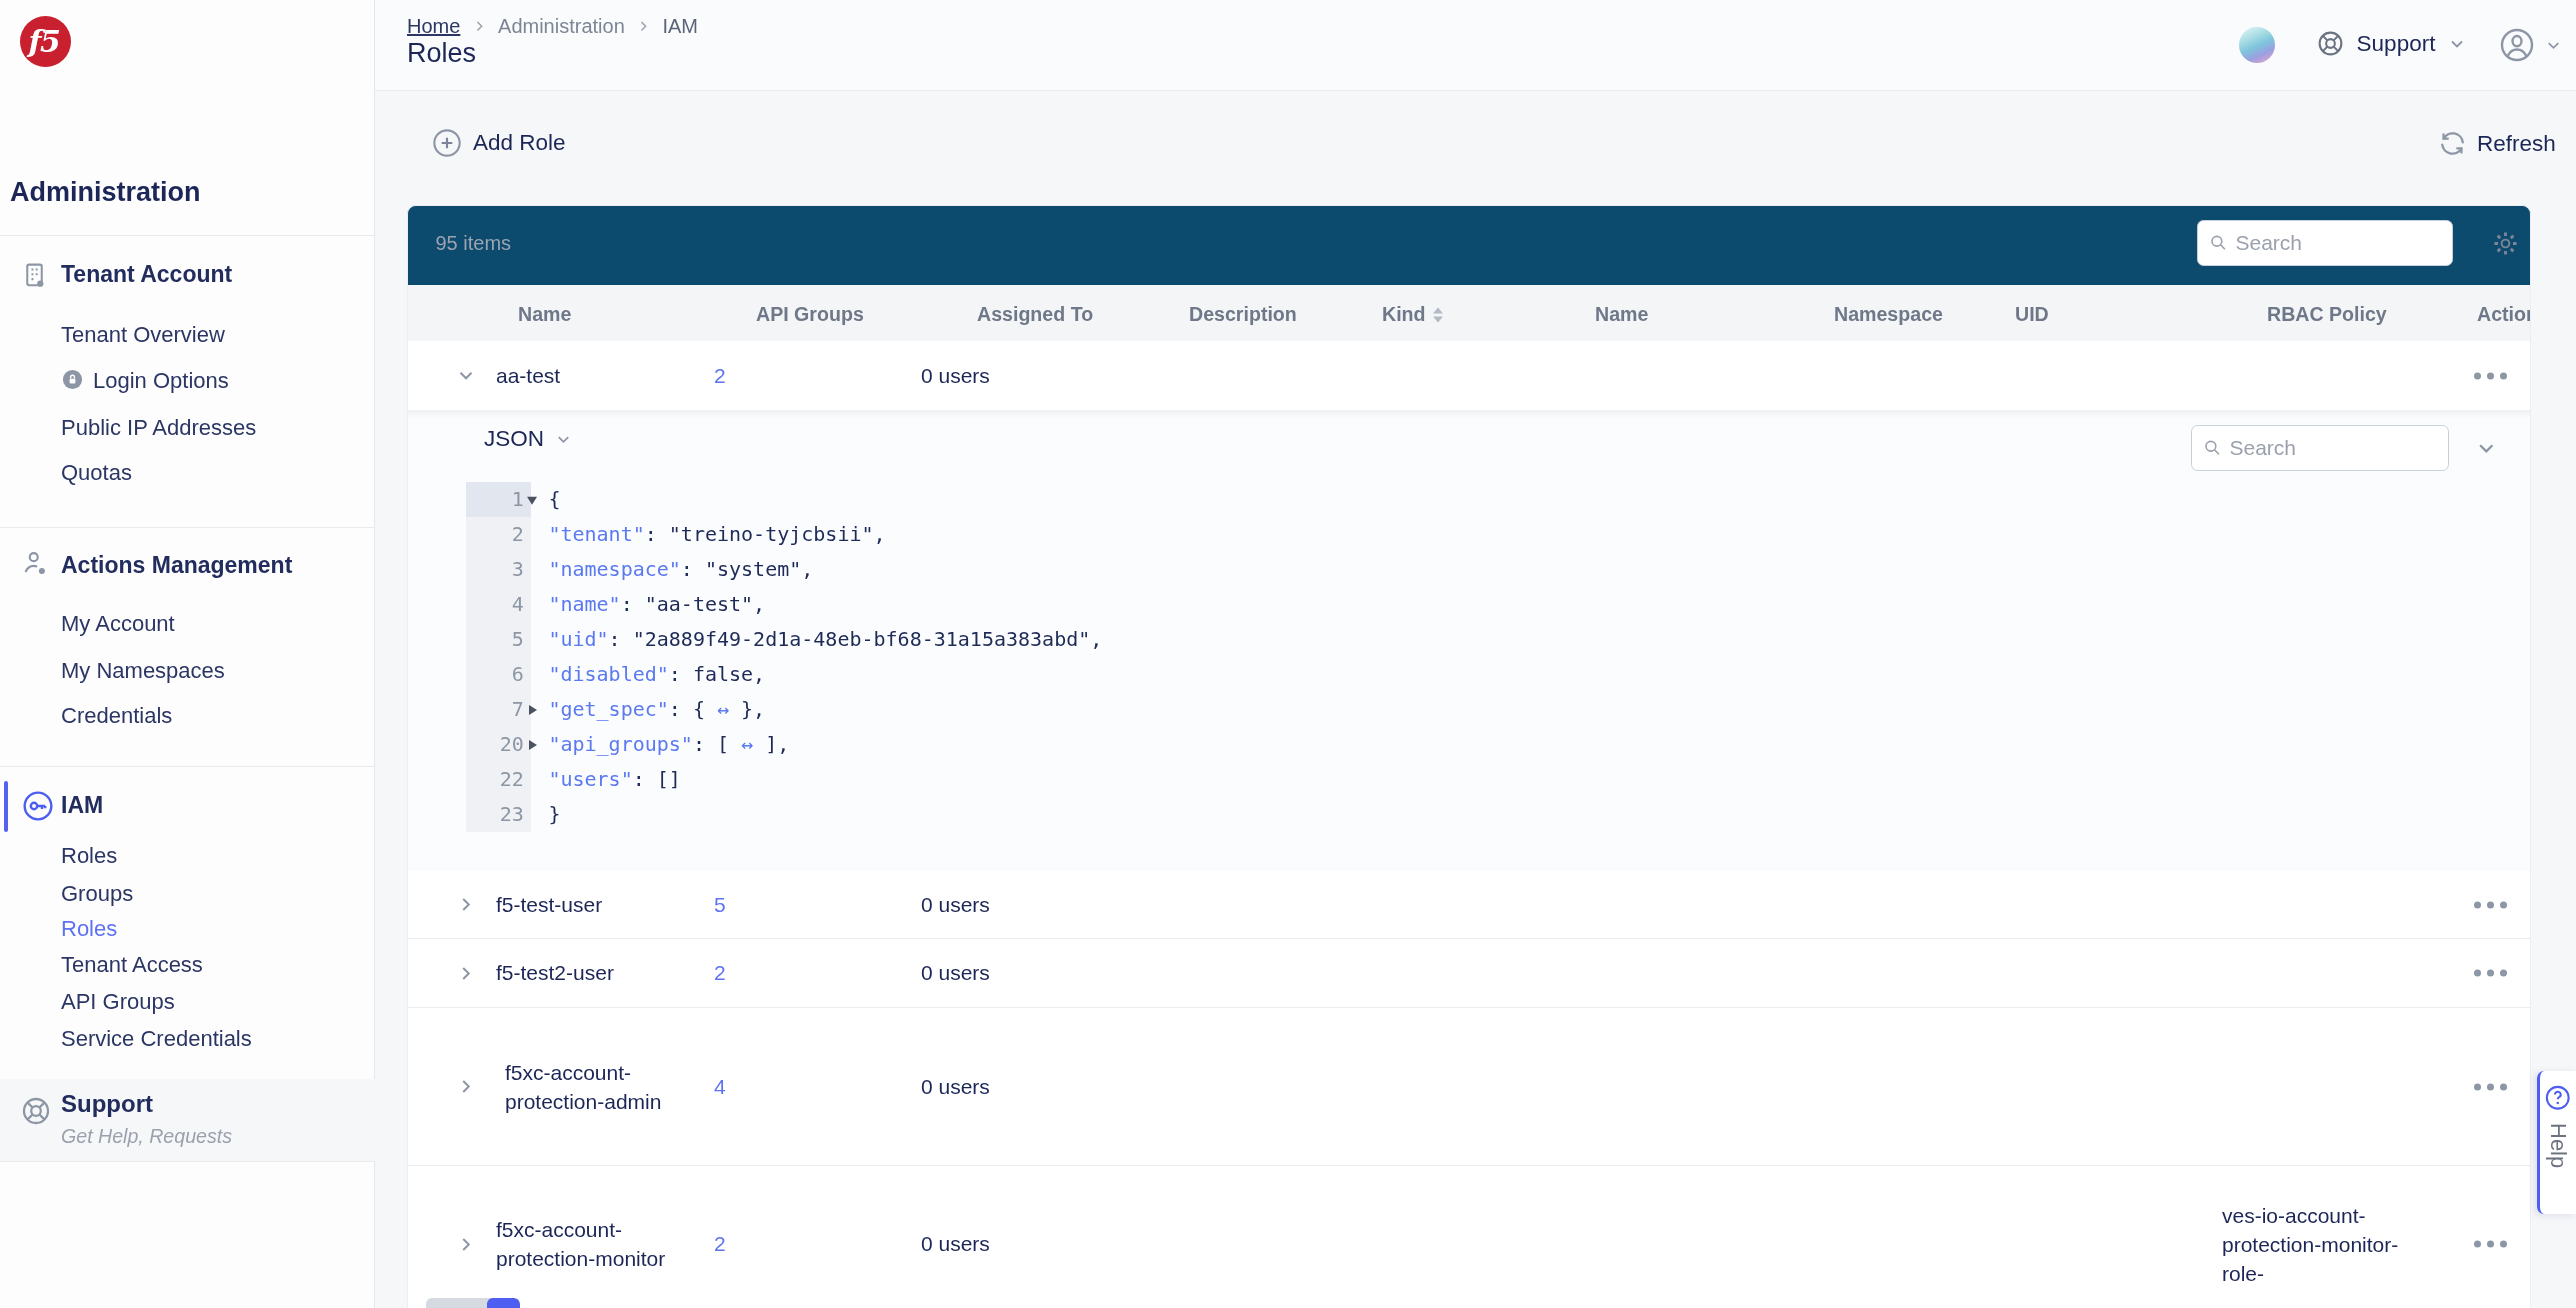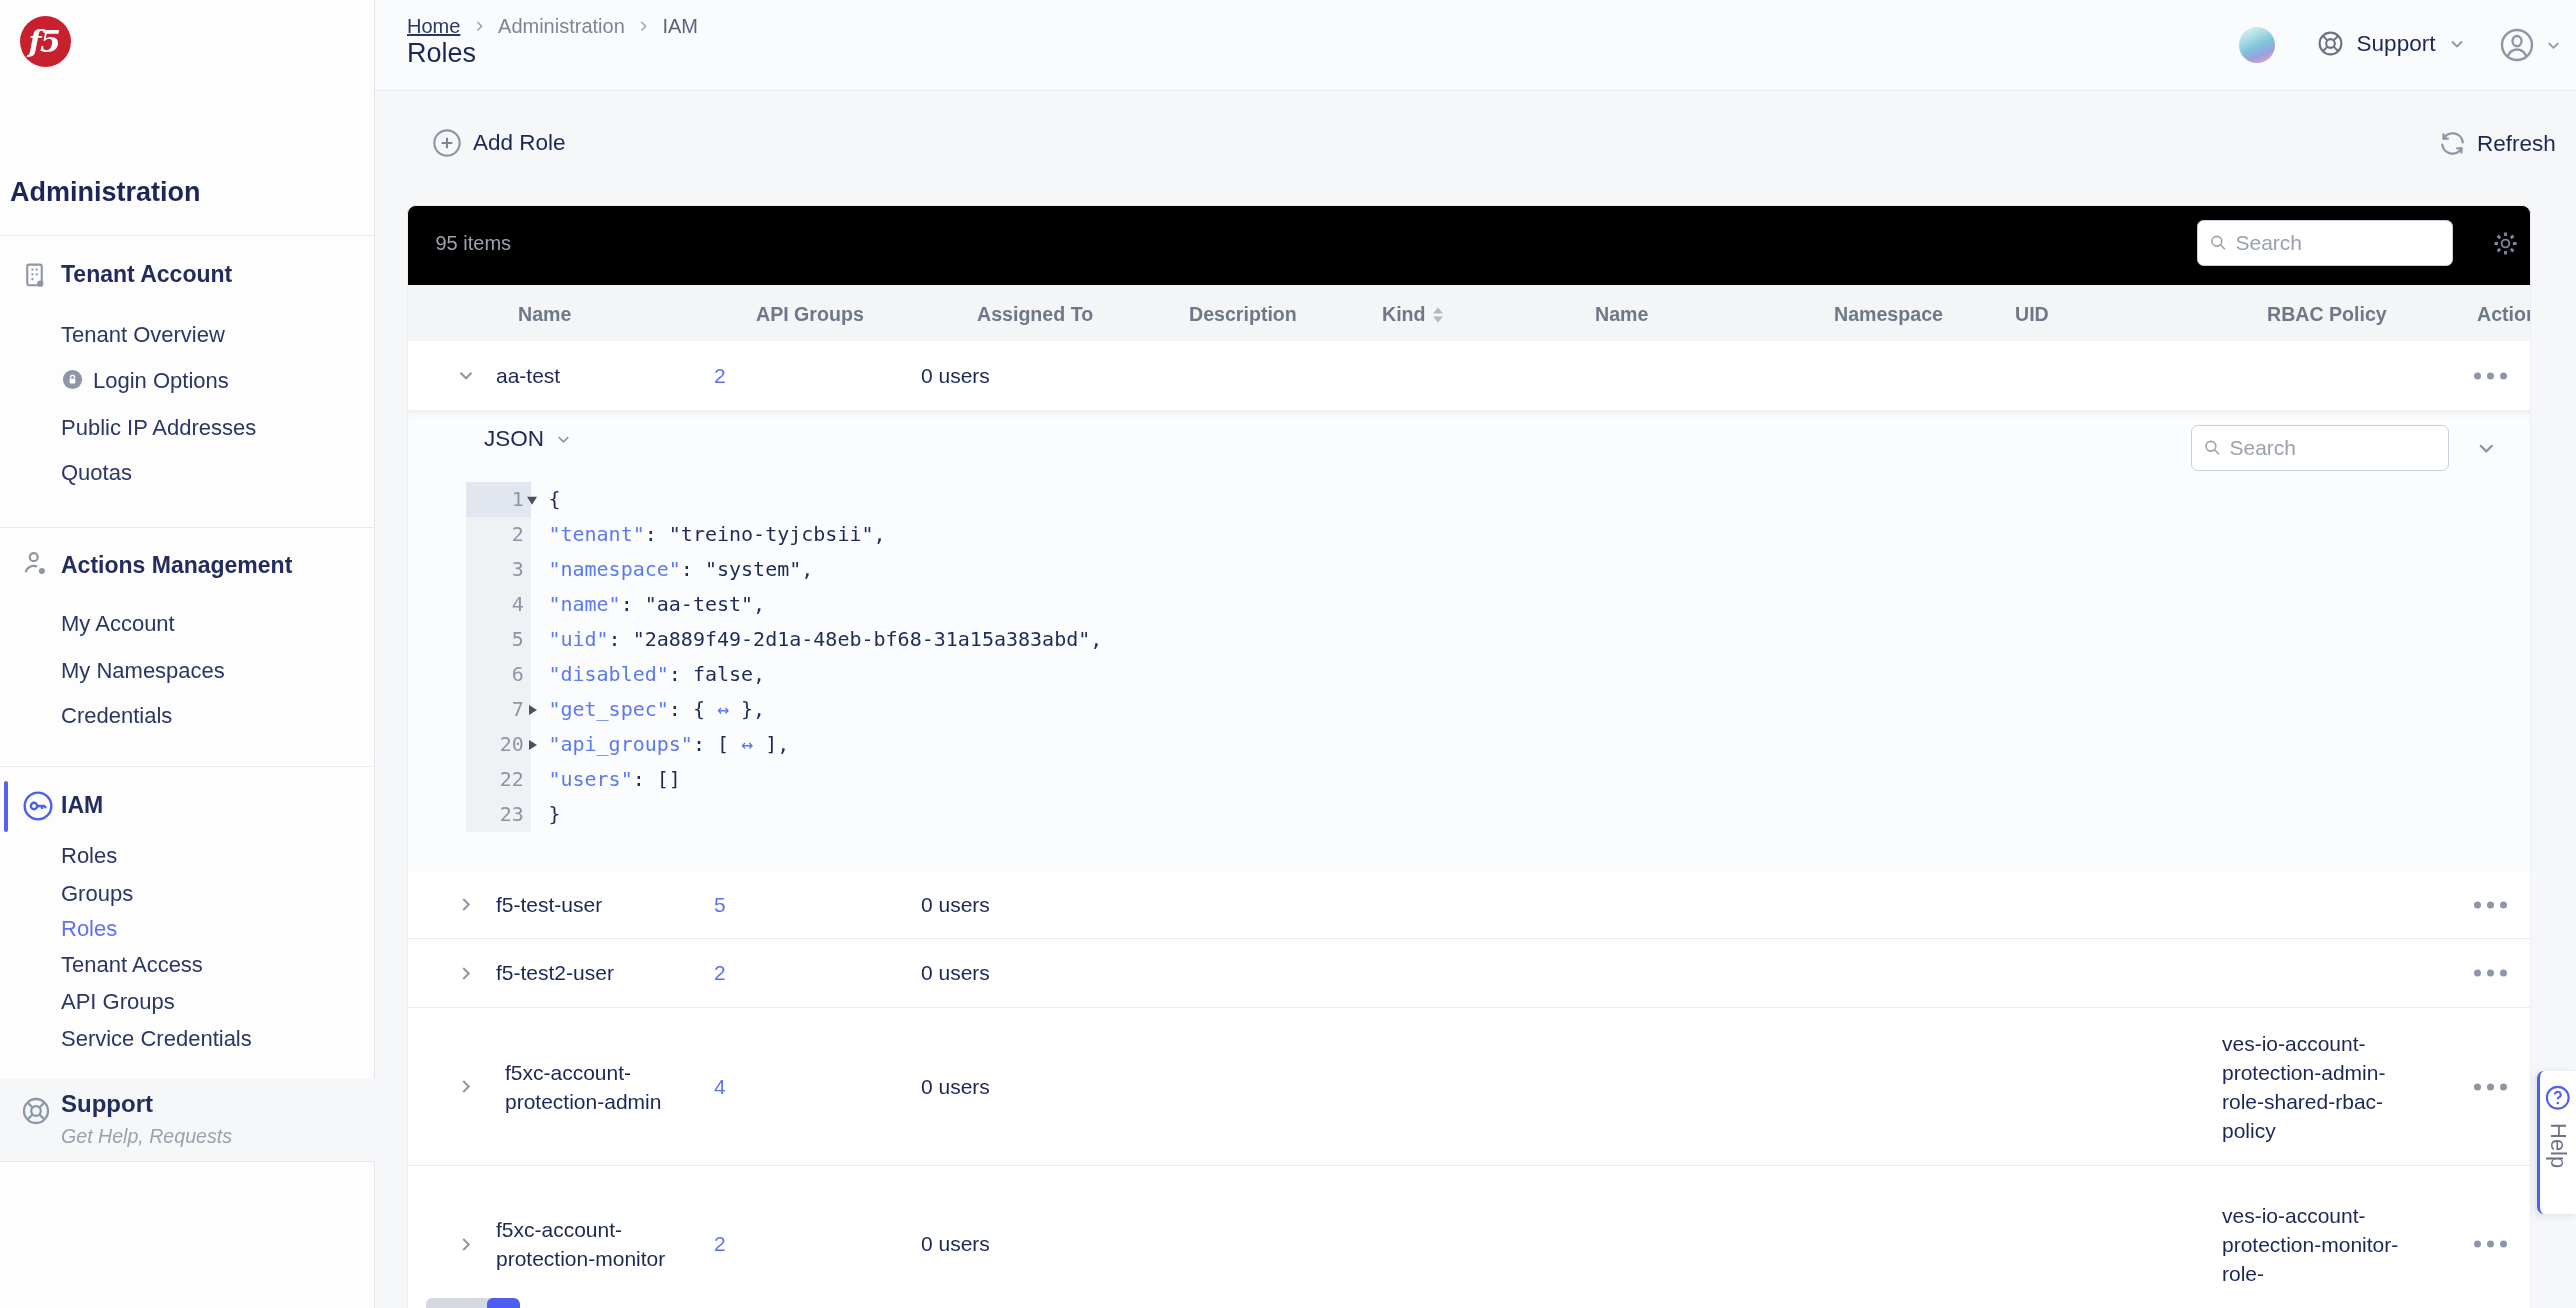--- a/index.html
+++ b/index.html
@@ -33,21 +33,21 @@
   .page-title { position:absolute; left:32px; top:38px; font-size:27px; font-weight:500; color:#1d2757; }
   .sphere { position:absolute; width:36px; height:36px; border-radius:50%; background:linear-gradient(155deg,#e8f5f8 0%,#abdfe4 30%,#7fc4dc 52%,#9aa0e0 72%,#e2a4ca 95%); cursor:pointer; }
   .hdr-label { font-size:22.5px; color:#1d2757; }
 
   
   #toolbar { position:absolute; left:375px; top:91px; width:2201px; height:114px; background:#f6f7f9; }
   .tool-btn { position:absolute; display:flex; align-items:center; gap:10px; cursor:pointer; }
   .tool-btn span { font-size:22.5px; color:#1d2757; }
 
   
-  #card { position:absolute; left:407px; top:205px; width:2124px; height:1103px; background:#000000; border:0.7px solid #eceef2; border-bottom:none; border-radius:8.7px 8.7px 0 0; overflow:hidden; }
+  #card { position:absolute; left:407px; top:205px; width:2124px; height:1103px; background:#0c4a6e; border:0.7px solid #eceef2; border-bottom:none; border-radius:8.7px 8.7px 0 0; overflow:hidden; }
   .items-count { position:absolute; left:27.5px; top:26px; font-size:20px; color:#9ba3b0; }
   .search-box { position:absolute; width:256px; height:46px; border:1.4px solid #c7cfdb; border-radius:6.5px; background:#fff; display:flex; align-items:center; padding:0 10px; gap:7.2px; }
   .search-box input { border:none; outline:none; font-size:21px; color:#374151; width:100%; font-family:"Liberation Sans",sans-serif; background:transparent; }
   .search-box input::placeholder { color:#9aa1ad; }
   .thead { position:absolute; left:0; top:79px; width:2124px; height:57px; background:#f3f5f7; }
   .th { position:absolute; top:50%; transform:translateY(-50%); font-size:19.6px; font-weight:bold; color:#6f7888; white-space:nowrap; }
   .sort { display:inline-flex; flex-direction:column; gap:2.9px; margin-left:7.2px; vertical-align:middle; }
   .sort i { width:0; height:0; border-left:5px solid transparent; border-right:5px solid transparent; }
   .sort .up { border-bottom:6.5px solid #b3bac6; }
   .sort .dn { border-top:6.5px solid #b3bac6; }
@@ -360,21 +360,20 @@
 
       <div class="trow" style="height:158px">
         <span class="expander">
           <svg width="22" height="22" viewBox="0 0 24 24" fill="none" stroke="#8d96a5" stroke-width="2.2">
               <path d="M9 6l6 6-6 6"></path>
             </svg>
         </span>
         <span class="cell wrap" style="left:97px;width:188px">f5xc-account-protection-admin</span>
         <span class="cell link" style="left:306px">4</span>
         <span class="cell" style="left:513px">0 users</span>
-        <span class="cell wrap" style="left:1814px;width:203px">ves-io-account-protection-admin-role-shared-rbac-policy</span>
         <span class="dots">
             <i></i>
             <i></i>
             <i></i>
           </span>
       </div>
 
       <div class="trow" style="height:174px">
         <span class="expander" style="top:78px">
           <svg width="22" height="22" viewBox="0 0 24 24" fill="none" stroke="#8d96a5" stroke-width="2.2">

